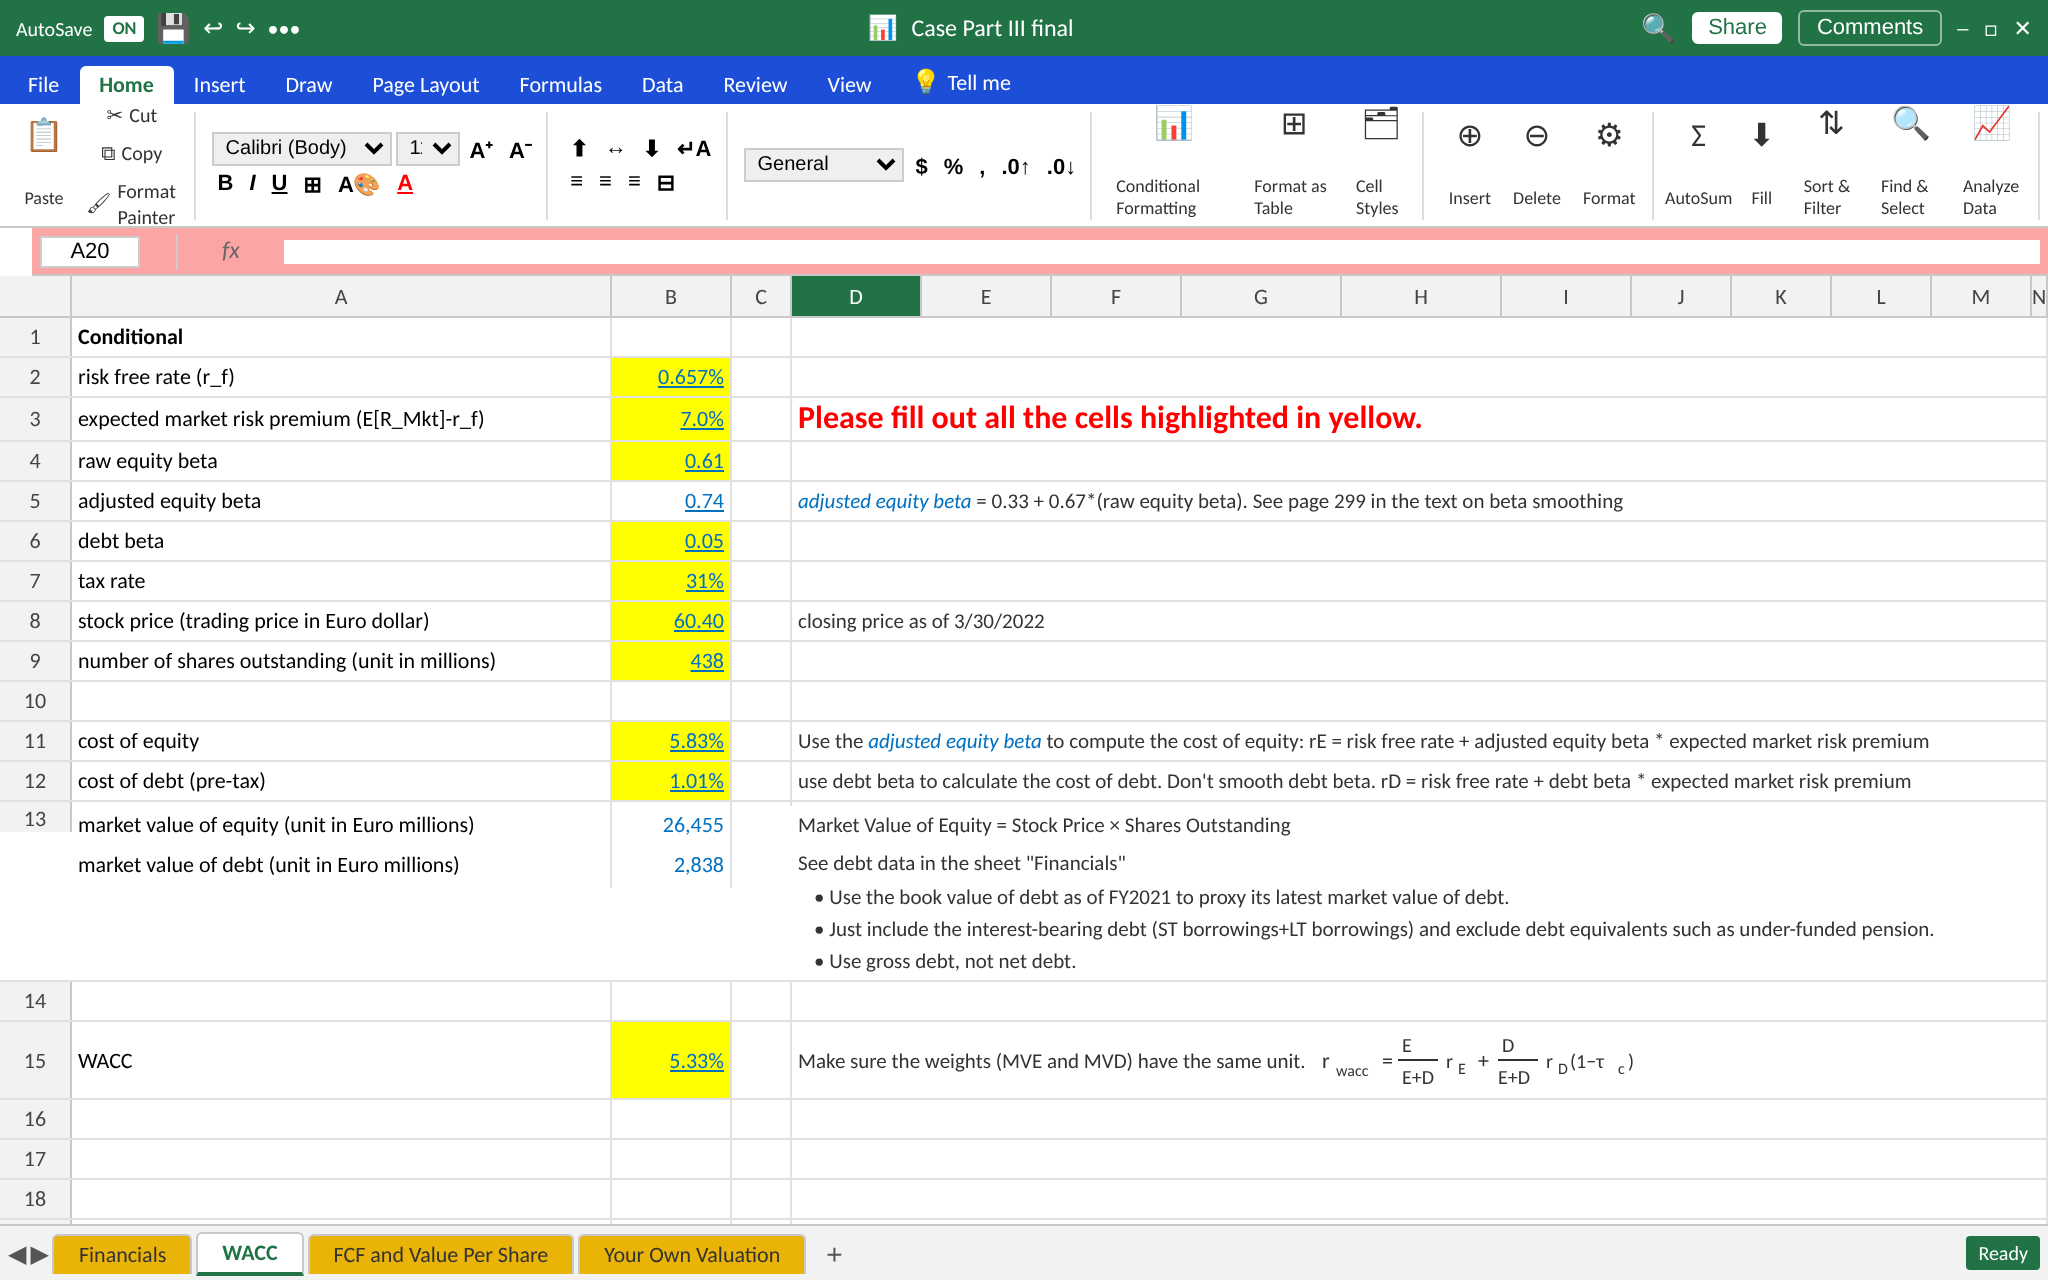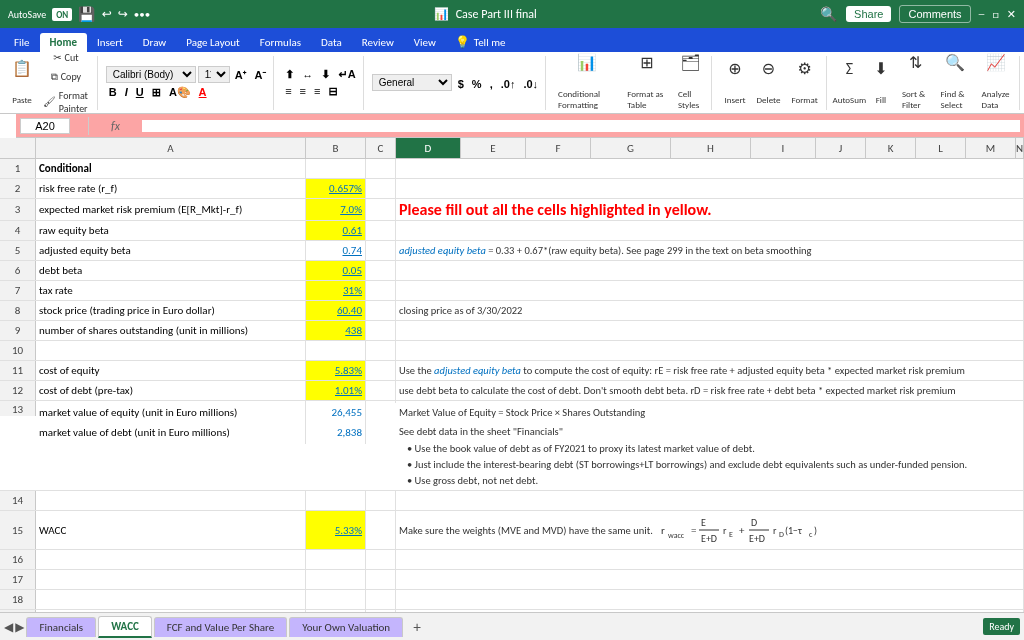--- a/index.html
+++ b/index.html
@@ -193,21 +193,21 @@
       display: flex;
       align-items: center;
       padding: 0 4px;
       gap: 2px;
     }
     .sheet-tab {
       padding: 3px 12px;
       font-size: 11px;
       border: 1px solid #c8c8c8;
       border-bottom: none;
-      background: #c4b5fd;
+      background: #eab308;
       cursor: pointer;
       border-radius: 3px 3px 0 0;
       color: #333;
     }
     .sheet-tab.active {
       background: #fff;
       font-weight: 600;
       color: #217346;
       border-bottom: 2px solid #217346;
     }

